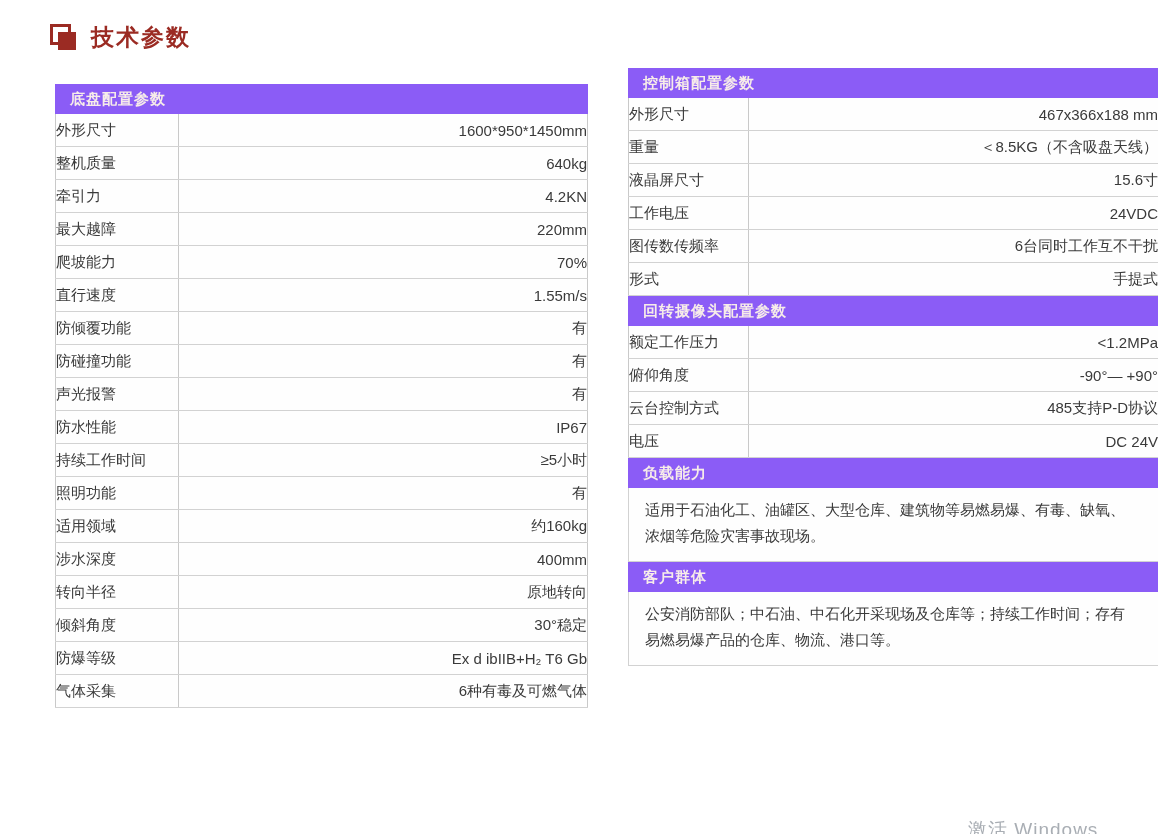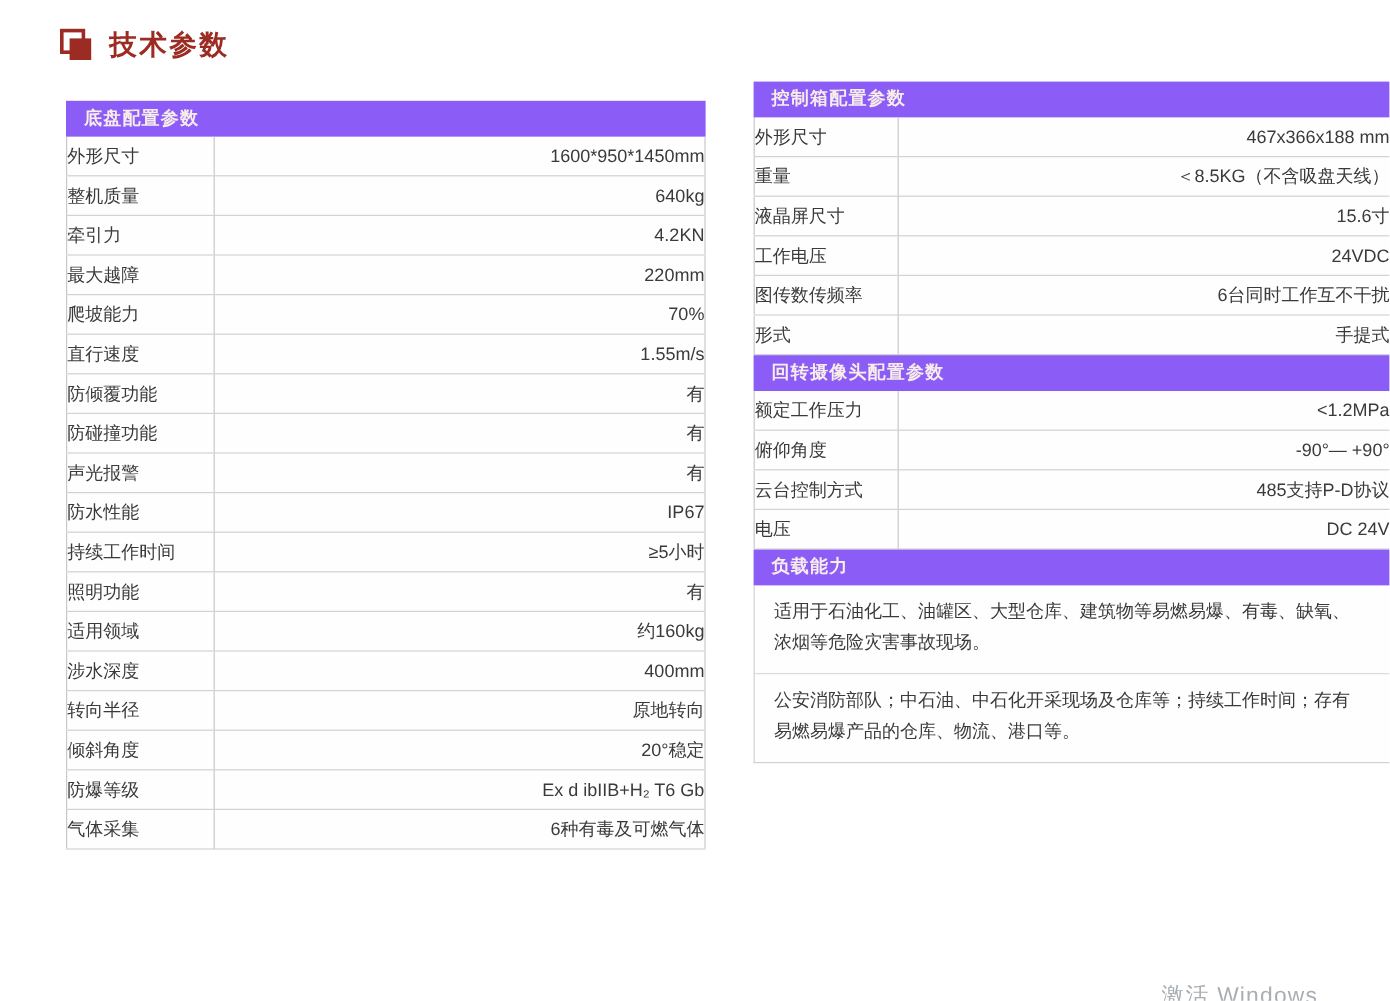--- a/index.html
+++ b/index.html
@@ -222,21 +222,21 @@
     <td class="value">400mm</td>
   </tr>
 
   <tr>
     <td class="label">转向半径</td>
     <td class="value">原地转向</td>
   </tr>
 
   <tr>
     <td class="label">倾斜角度</td>
-    <td class="value">20°稳定</td>
+    <td class="value">30°稳定</td>
   </tr>
 
   <tr>
     <td class="label">防爆等级</td>
     <td class="value">Ex d ibIIB+H₂ T6 Gb</td>
   </tr>
 
   <tr>
     <td class="label">气体采集</td>
     <td class="value">6种有毒及可燃气体</td>
@@ -303,19 +303,20 @@
   <tr>
     <td class="label">电压</td>
     <td class="value">DC 24V</td>
   </tr>
 </tbody>
     </table>
 
     <div class="bar">负载能力</div>
     <div class="text-block">适用于石油化工、油罐区、大型仓库、建筑物等易燃易爆、有毒、缺氧、浓烟等危险灾害事故现场。</div>
 
+    <div class="bar">客户群体</div>
     <div class="text-block">公安消防部队；中石油、中石化开采现场及仓库等；持续工作时间；存有易燃易爆产品的仓库、物流、港口等。</div>
 
   </div>
 
   <div class="watermark">激活 Windows</div>
 
 </div>
 
 </body></html>

